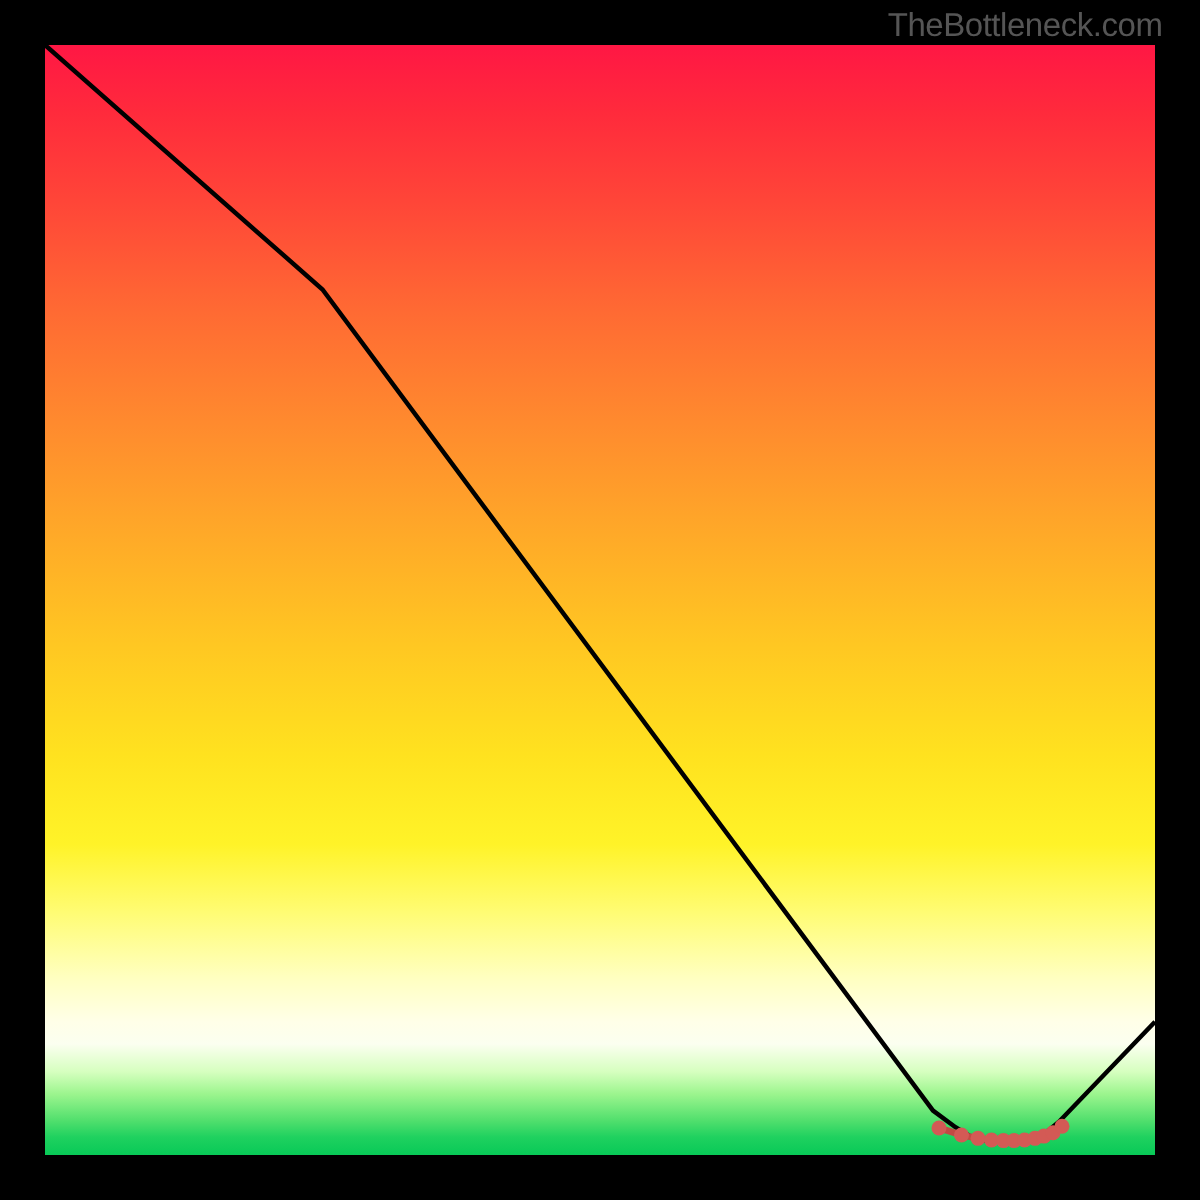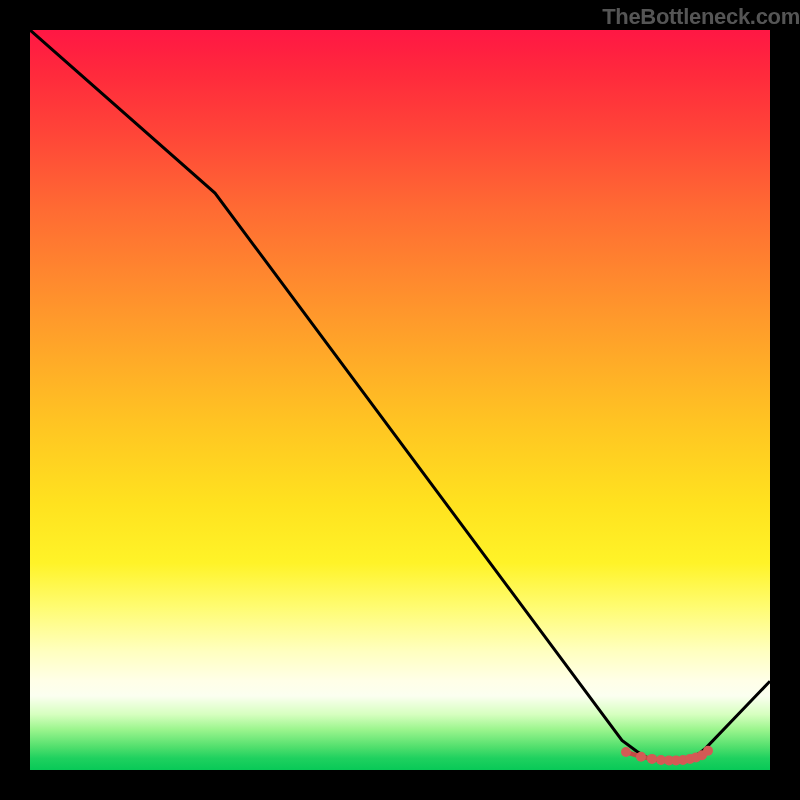--- a/index.html
+++ b/index.html
@@ -13,24 +13,24 @@
   }
   .frame {
     position: relative;
     width: 800px;
     height: 800px;
     background: #000;
   }
   .attribution {
     position: absolute;
     top: 4px;
-    right: 0;
+    right: 25px;
     color: #555;
     font-size: 22px;
-    font-weight: bold;
+    font-weight: normal;
     letter-spacing: -0.3px;
     user-select: none;
   }
   .plot {
     position: absolute;
     left: 30px;
     top: 30px;
     width: 740px;
     height: 740px;
     overflow: hidden;

